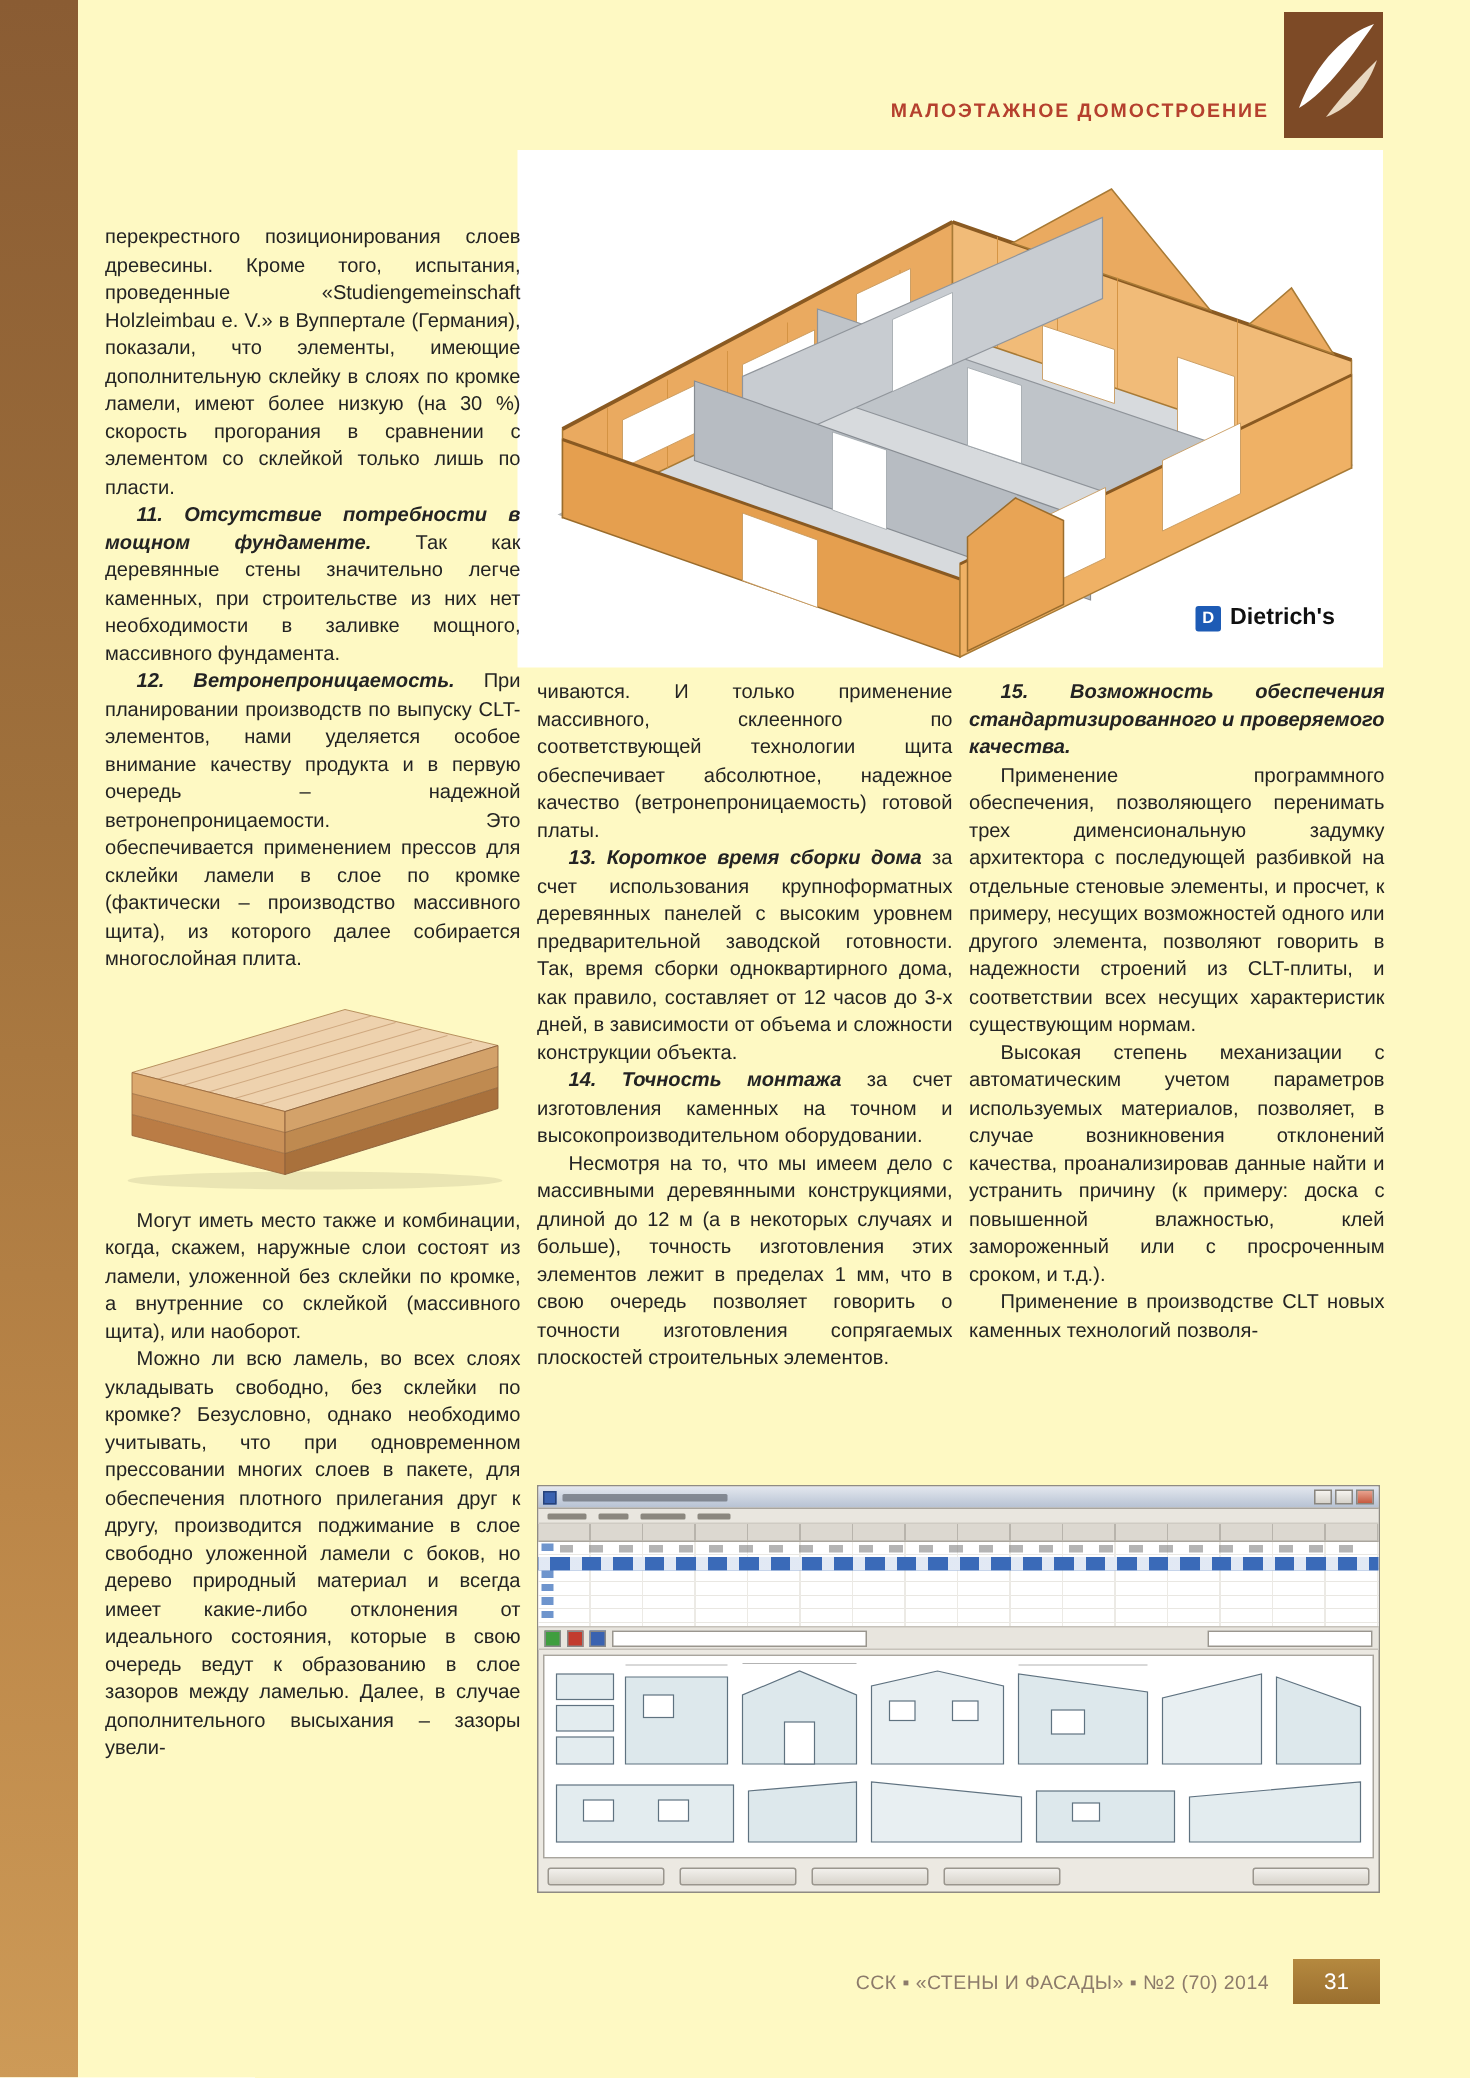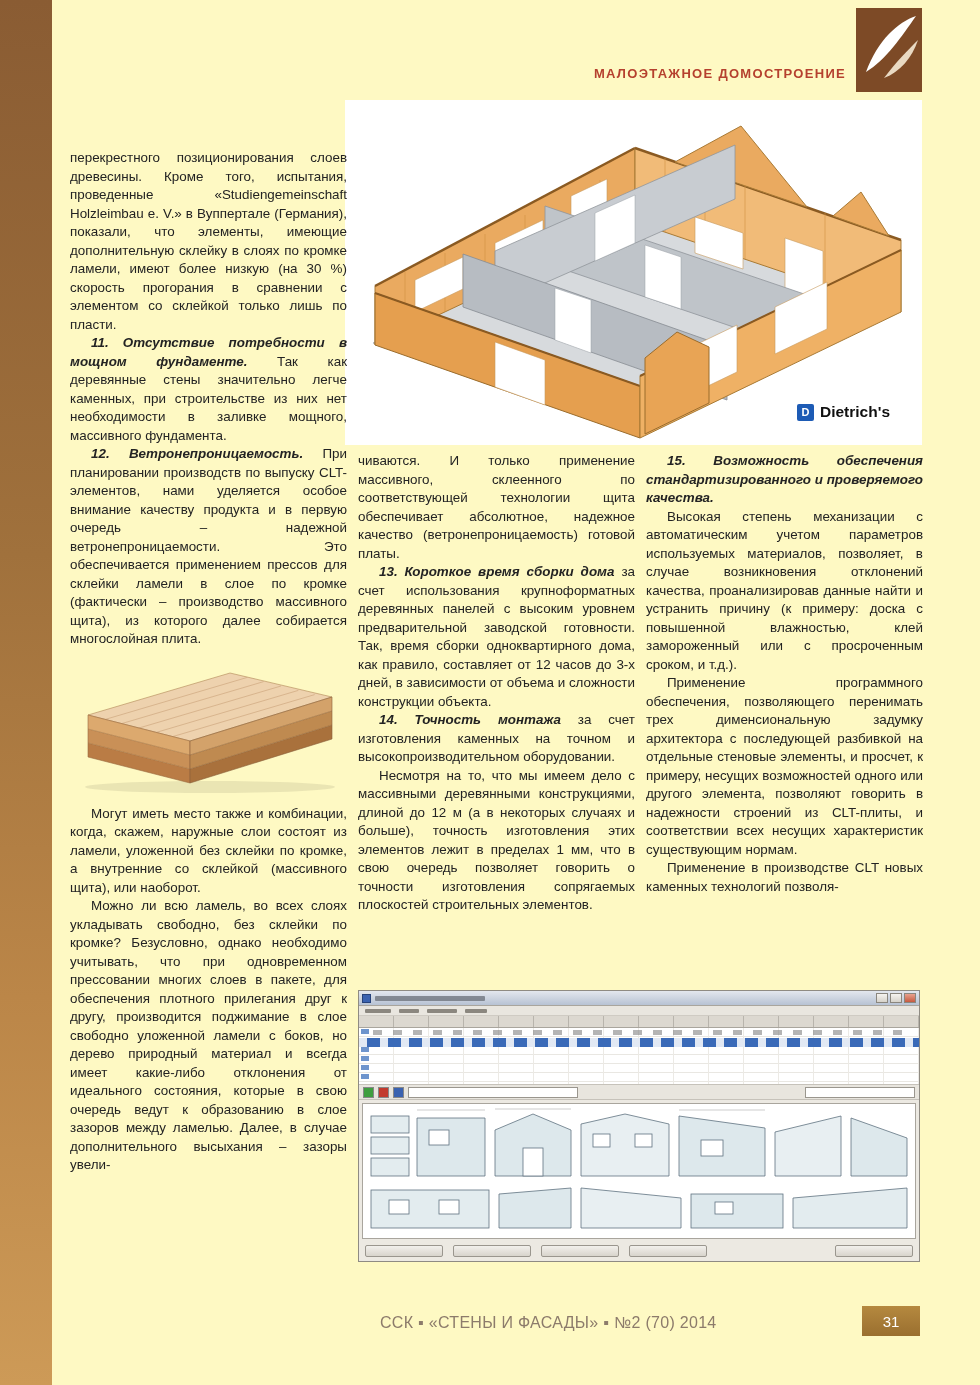--- a/index.html
+++ b/index.html
@@ -71,22 +71,22 @@
   .tbtn { width:11px; height:11px; border:1px solid #888; display:inline-block; }
   .tgreen { background:#3f9e3f; } .tred { background:#c23b2e; } .tblue { background:#3a62b0; }
   .tfield { width:170px; height:11px; background:#fff; border:1px solid #9a968e; display:inline-block; }
   .tf2 { width:110px; margin-left:auto; }
   .sw-canvas { margin:3px; height:136px; background:#fff; border:1px solid #a9a59d; overflow:hidden; }
   .sw-status { height:18px; display:flex; align-items:center; gap:10px; padding:0 6px; }
   .sbtn { width:78px; height:12px; background:linear-gradient(#f2f0ec,#d8d4cc); border:1px solid #9a968e; border-radius:2px; }
   .sb-right { margin-left:auto; }
 
   
-  .footer { position:absolute; left:380px; top:1314px; width:466px; text-align:left;
-            font-size:16px; color:#8c7b6b; letter-spacing:.3px; }
+  .footer { position:absolute; left:380px; top:1314px; width:466px; text-align:right;
+            font-size:13px; color:#8c7b6b; letter-spacing:.3px; }
   .pagebox { position:absolute; left:862px; top:1306px; width:58px; height:30px;
              background:linear-gradient(#b5893f,#96parse6b2e); background:linear-gradient(#b5893f,#9a6f2f);
              color:#fff; font-weight:normal; font-size:15px; display:flex; align-items:center; justify-content:center; }
 </style>
 </head>
 <body>
 
 <div class="page">
 
   <div class="spine"></div>
@@ -220,22 +220,22 @@
       <b class="bh">14. Точность монтажа</b>
       <span>за счет изготовления каменных на точном и высокопроизводительном оборудовании.</span>
     </p>
     <p class="ind">Несмотря на то, что мы имеем дело с массивными деревянными конструкциями, длиной до 12 м (а в некоторых случаях и больше), точность изготовления этих элементов лежит в пределах 1 мм, что в свою очередь позволяет говорить о точности изготовления сопрягаемых плоскостей строительных элементов.</p>
   </div>
 
   <div class="col col3">
     <p class="ind">
       <b class="bh">15. Возможность обеспечения стандартизированного и проверяемого качества.</b>
     </p>
+    <p class="ind">Применение программного обеспечения, позволяющего перенимать трех дименсиональную задумку архитектора с последующей разбивкой на отдельные стеновые элементы, и просчет, к примеру, несущих возможностей одного или другого элемента, позволяют говорить в надежности строений из CLT-плиты, и соответствии всех несущих характеристик существующим нормам.</p>
     <p class="ind">Высокая степень механизации с автоматическим учетом параметров используемых материалов, позволяет, в случае возникновения отклонений качества, проанализировав данные найти и устранить причину (к примеру: доска с повышенной влажностью, клей замороженный или с просроченным сроком, и т.д.).</p>
-    <p class="ind">Применение программного обеспечения, позволяющего перенимать трех дименсиональную задумку архитектора с последующей разбивкой на отдельные стеновые элементы, и просчет, к примеру, несущих возможностей одного или другого элемента, позволяют говорить в надежности строений из CLT-плиты, и соответствии всех несущих характеристик существующим нормам.</p>
     <p class="ind">Применение в производстве CLT новых каменных технологий позволя-</p>
   </div>
 
   <div class="sw">
     <div class="sw-title">
       <span class="sw-appicon"></span>
       <span class="bar b110"></span>
       <span class="sw-ctl">
         <i class="wbtn"></i>
         <i class="wbtn"></i>

